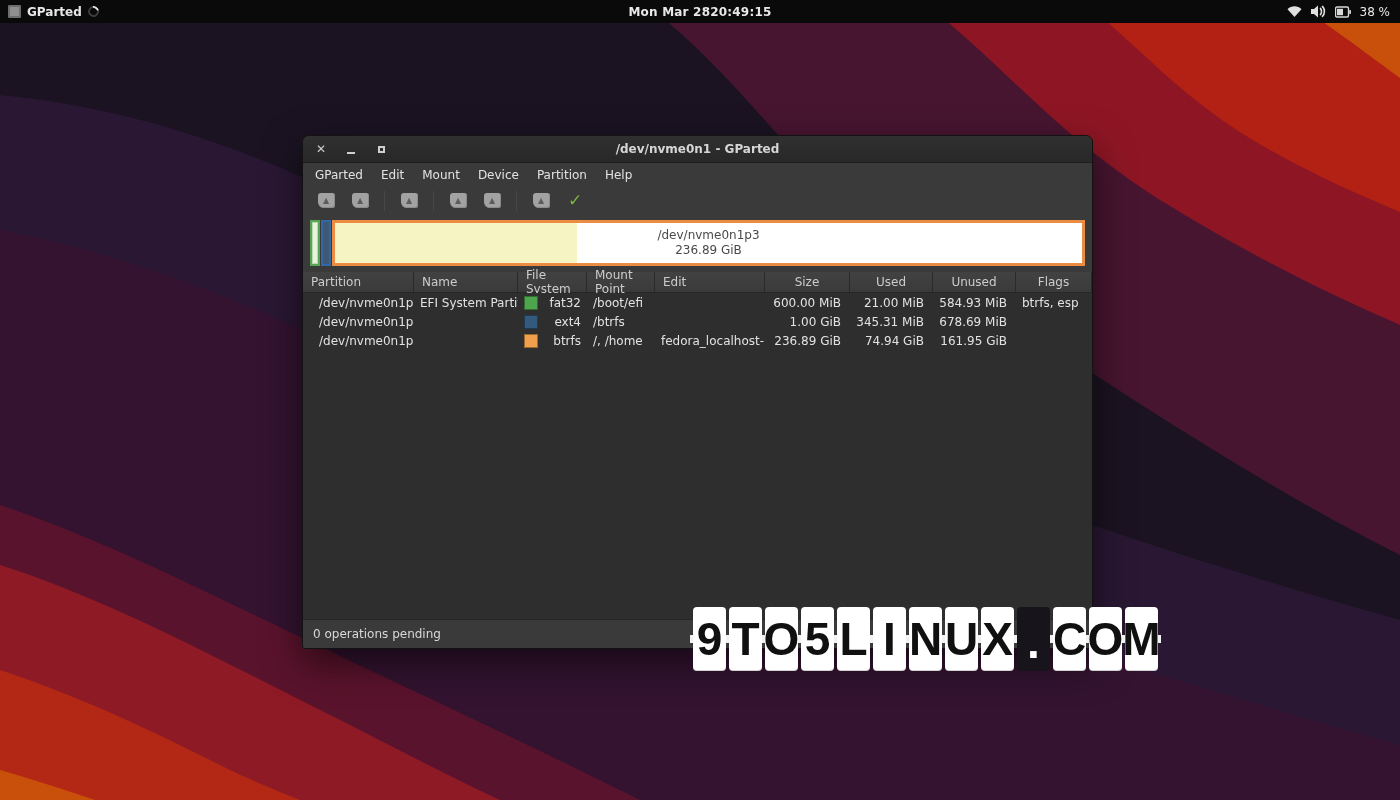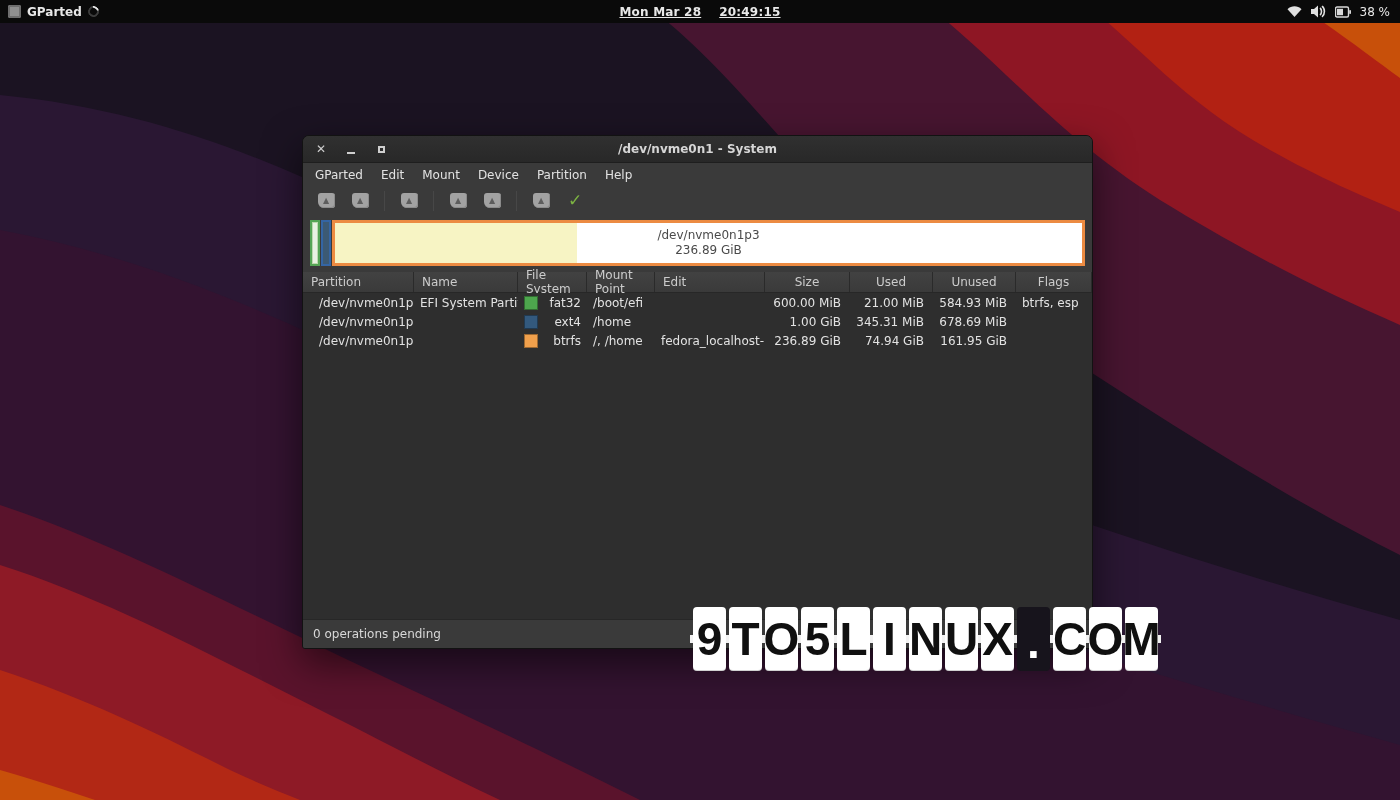--- a/index.html
+++ b/index.html
@@ -12,21 +12,21 @@
 
   
   .toppanel { position:absolute; left:0; top:0; width:1400px; height:23px; background:#0a0a0a;
               display:flex; align-items:center; color:#e8e8e8; font-size:12px; z-index:30; }
   .panel-left { display:flex; align-items:center; gap:6px; padding-left:8px; font-weight:bold; }
   .panel-appicon { width:13px; height:13px; border-radius:2px; background:#8f8f8f;
                    box-shadow:inset 0 0 0 2px #6e6e6e; }
   .panel-spinner { width:11px; height:11px; border-radius:50%; border:2px solid #3c3c3c;
                    border-top-color:#e6e6e6; transform:rotate(35deg); }
   .panel-clock { position:absolute; left:0; right:0; text-align:center; font-weight:600; letter-spacing:.2px; }
-  .panel-clock span { margin:0 9px;text-decoration:underline; }
+  .panel-clock span { margin:0 0; }
   .panel-right { margin-left:auto; display:flex; align-items:center; gap:9px; padding-right:10px; z-index:2; }
   .panel-right svg { display:block; }
 
   
   .window { position:absolute; left:302px; top:135px; width:791px; height:514px;
             border:1px solid #121212; border-radius:7px 7px 3px 3px; overflow:hidden;
             box-shadow:0 14px 38px rgba(0,0,0,.55); display:flex; flex-direction:column;
             font-size:12px; color:#e0e0e0; z-index:10; background:#2e2e2e; }
   .titlebar { height:27px; flex:0 0 27px; background:linear-gradient(#303030,#282828);
               border-bottom:1px solid #1e1e1e; position:relative;
@@ -145,21 +145,21 @@
     <div class="titlebar">
       <div class="win-controls">
         <span class="wc wc-close">✕</span>
         <span class="wc wc-min">
             <i></i>
           </span>
         <span class="wc wc-max">
             <i></i>
           </span>
       </div>
-      <span class="title">/dev/nvme0n1 - System</span>
+      <span class="title">/dev/nvme0n1 - GParted</span>
     </div>
 
     <div class="menubar">
       <span class="menu-item">GParted</span>
       <span class="menu-item">Edit</span>
       <span class="menu-item">Mount</span>
       <span class="menu-item">Device</span>
       <span class="menu-item">Partition</span>
       <span class="menu-item">Help</span>
     </div>
@@ -238,21 +238,21 @@
 
       <div class="trow grid-cols">
         <div class="td part">
             <span>/dev/nvme0n1p2</span>
           </div>
         <div class="td"></div>
         <div class="td fs-cell">
             <span class="fs-swatch" style="background-color: rgb(51, 89, 125);"></span>
           <span class="fs-name">ext4</span>
           </div>
-        <div class="td">/home</div>
+        <div class="td">/btrfs</div>
         <div class="td"></div>
         <div class="td num">1.00 GiB</div>
         <div class="td num">345.31 MiB</div>
         <div class="td num">678.69 MiB</div>
         <div class="td"></div>
       </div>
 
       <div class="trow grid-cols">
         <div class="td part">
             <span>/dev/nvme0n1p3</span>

